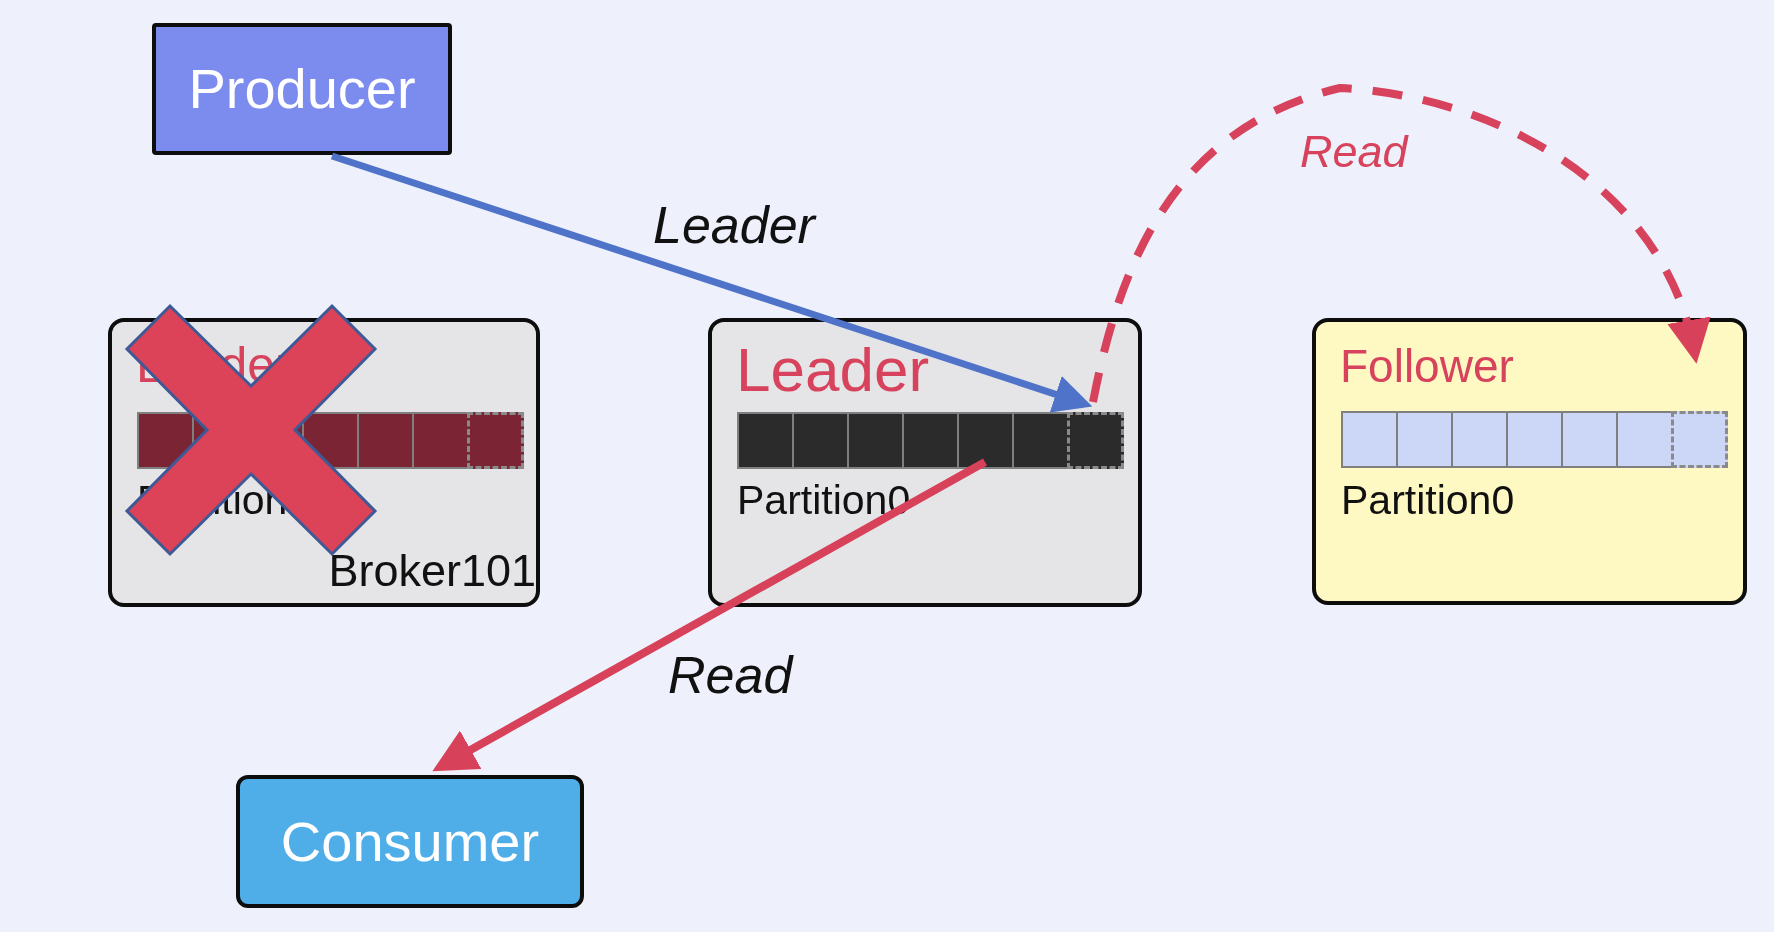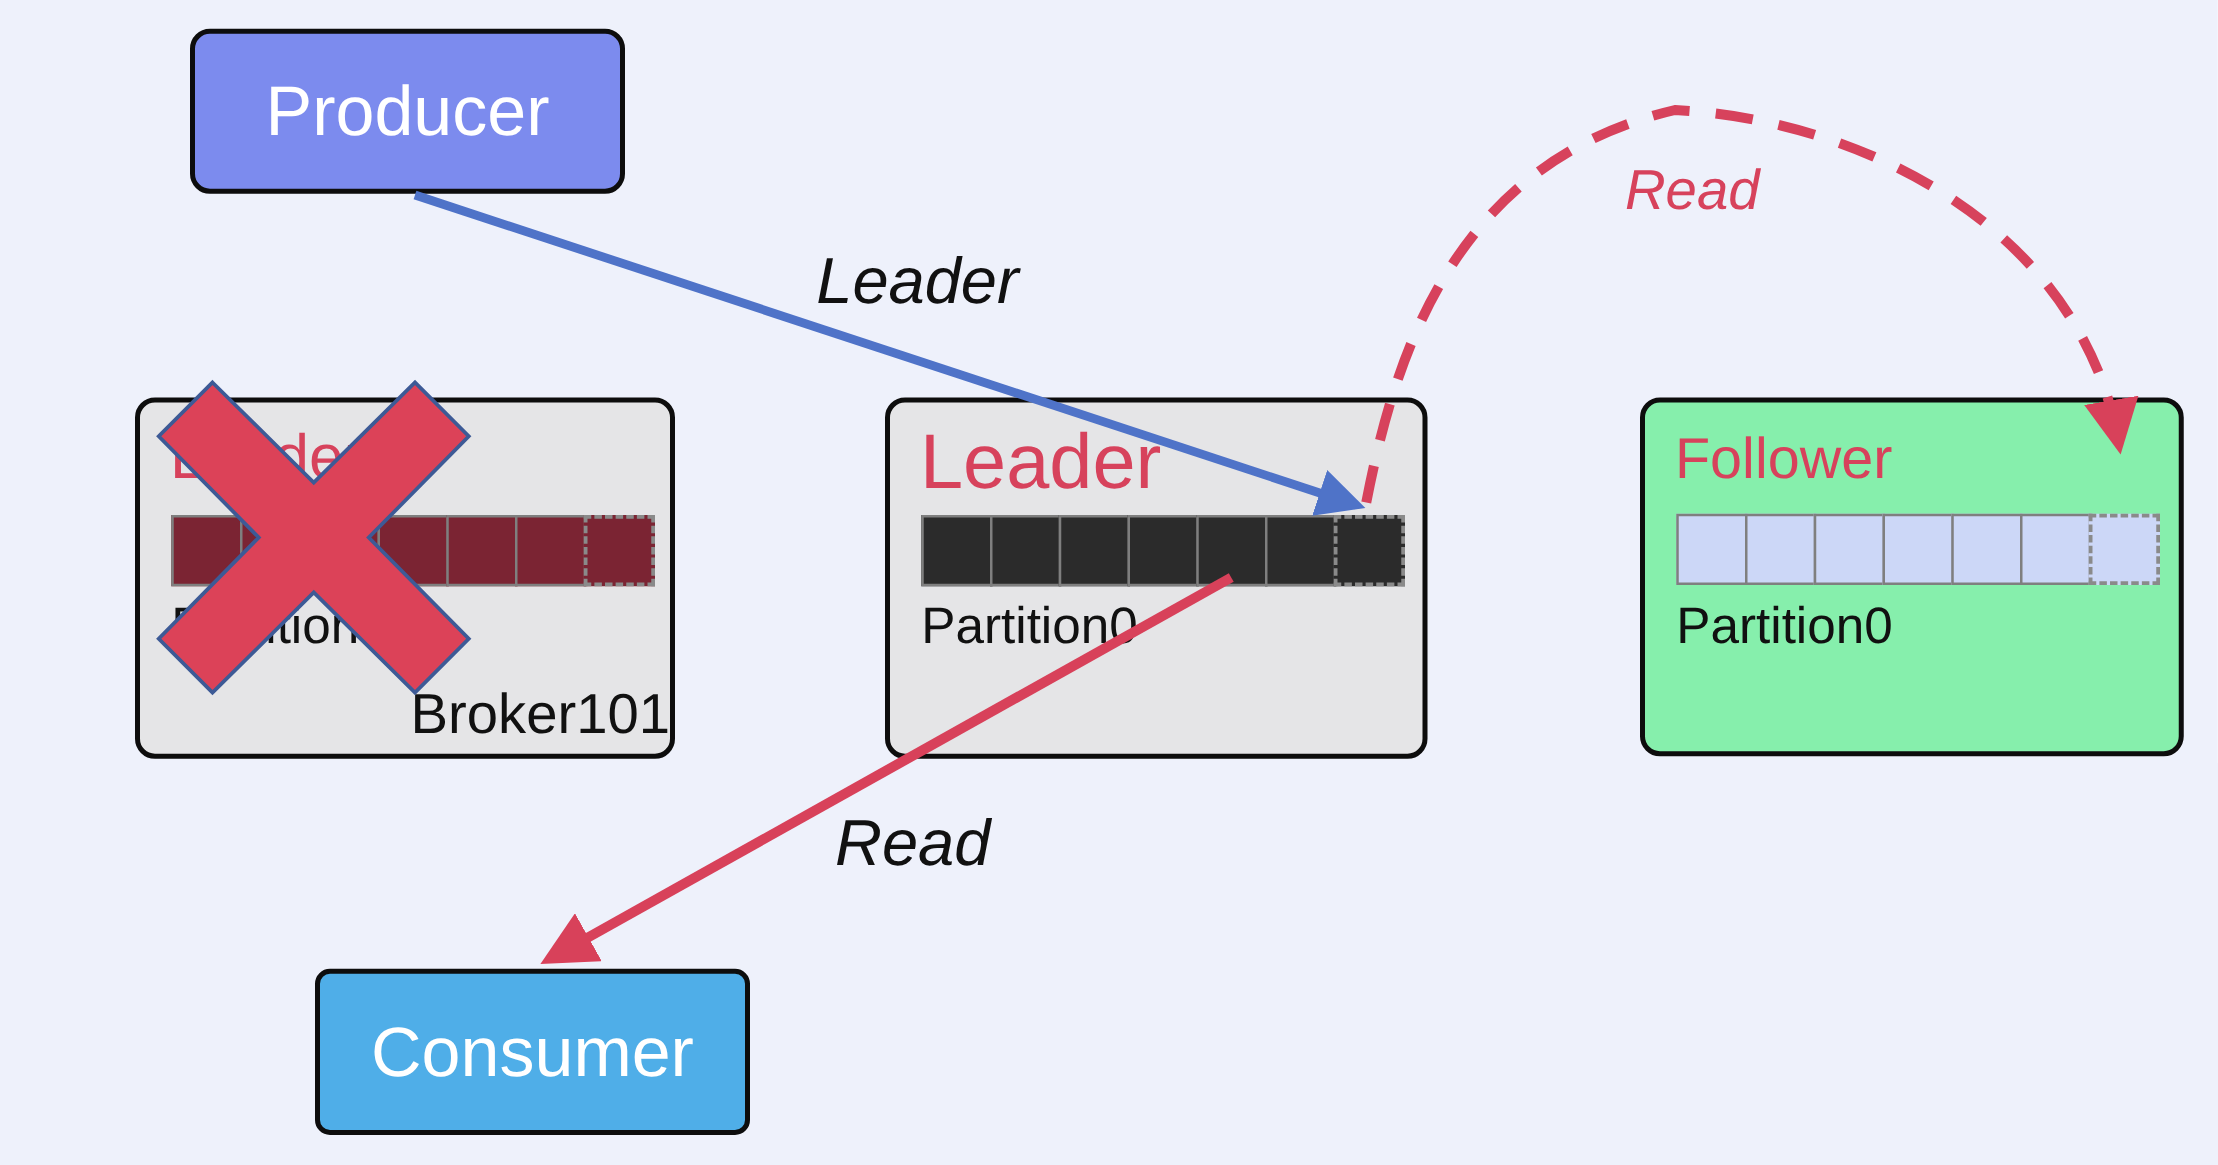--- a/index.html
+++ b/index.html
@@ -18,22 +18,22 @@
     display: flex;
     align-items: center;
     justify-content: center;
     z-index: 1;
   }
   .node .node-label {
     color: #ffffff;
     font-size: 56px;
     line-height: 1;
   }
-  #producer { left: 152px; top: 23px;  width: 348px; height: 132px; border-radius: 16px; }
-  #consumer { left: 252px; top: 775px; width: 348px; height: 133px; border-radius: 12px; }
+  #producer { left: 152px; top: 23px;  width: 300px; height: 132px; border-radius: 4px; }
+  #consumer { left: 236px; top: 775px; width: 348px; height: 133px; border-radius: 12px; }
 
   .broker {
     position: absolute;
     border: 4px solid #0d0d0d;
     border-radius: 16px;
     box-sizing: border-box;
     z-index: 1;
   }
   #broker101 { left: 108px;  top: 318px; width: 432px; height: 289px; }
   #broker102 { left: 708px;  top: 318px; width: 434px; height: 289px; }
@@ -136,21 +136,21 @@
         <div class="cell" style="background: rgb(43, 43, 43);"></div>
         <div class="cell" style="background: rgb(43, 43, 43);"></div>
         <div class="cell" style="background: rgb(43, 43, 43);"></div>
         <div class="cell" style="background: rgb(43, 43, 43);"></div>
         <div class="cell" style="background: rgb(43, 43, 43);"></div>
         <div class="cell dashed" style="background: rgb(43, 43, 43);"></div>
       </div>
     <div class="partition-label">Partition0</div>
   </div>
 
-  <div id="broker103" class="broker" style="background: #86efac;">
+  <div id="broker103" class="broker" style="background: #fef9c3;">
     <div class="role" style="color: rgb(215, 66, 92);">Follower</div>
     <div class="partition-bar">
         <div class="cell" style="background: rgb(204, 215, 247);"></div>
         <div class="cell" style="background: rgb(204, 215, 247);"></div>
         <div class="cell" style="background: rgb(204, 215, 247);"></div>
         <div class="cell" style="background: rgb(204, 215, 247);"></div>
         <div class="cell" style="background: rgb(204, 215, 247);"></div>
         <div class="cell" style="background: rgb(204, 215, 247);"></div>
         <div class="cell dashed" style="background: rgb(204, 215, 247);"></div>
       </div>

